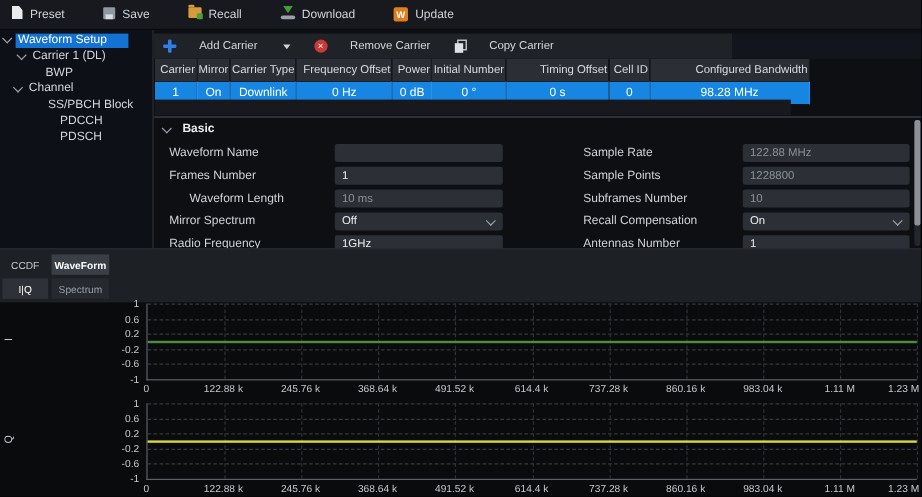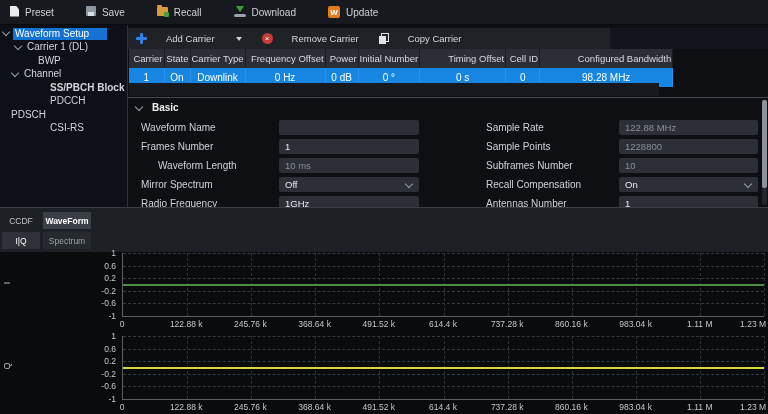--- a/index.html
+++ b/index.html
@@ -133,35 +133,31 @@
         <span class="tree-label">Carrier 1 (DL)</span>
       </div>
       <div class="tree-row" style="padding-left: 27px;">
         <span style="width: 9px;"></span>
         <span class="tree-label">BWP</span>
       </div>
       <div class="tree-row" style="padding-left: 12px;">
         <span class="chev"></span>
         <span class="tree-label">Channel</span>
       </div>
-      <div class="tree-row" style="padding-left: 39px; font-weight: bold;">
+      <div class="tree-row" style="padding-left: 29px;">
         <span style="width: 9px;"></span>
         <span class="tree-label">SS/PBCH Block</span>
       </div>
       <div class="tree-row" style="padding-left: 39px;">
         <span style="width: 9px;"></span>
         <span class="tree-label">PDCCH</span>
       </div>
-      <div class="tree-row" style="">
+      <div class="tree-row" style="padding-left: 39px;">
         <span style="width: 9px;"></span>
         <span class="tree-label">PDSCH</span>
-      </div>
-      <div class="tree-row" style="padding-left: 39px;">
-        <span style="width: 9px;"></span>
-        <span class="tree-label">CSI-RS</span>
       </div>
     </div>
 
   <div class="main">
     <div class="carrier-bar-row">
       <div class="carrier-bar">
         <span class="cb-btn">
           <span class="ic-plus"></span>
           <span>Add Carrier</span>
           <span class="caret"></span>
@@ -185,21 +181,21 @@
           <col style="width: 80px;">
           <col style="width: 33px;">
           <col style="width: 57px;">
           <col style="width: 86px;">
           <col style="width: 34px;">
           <col style="width: 133px;">
         </colgroup>
       <thead>
           <tr>
             <th>Carrier</th>
-            <th>State</th>
+            <th>Mirror</th>
             <th>Carrier Type</th>
             <th>Frequency Offset</th>
             <th>Power</th>
             <th>Initial Number</th>
             <th>Timing Offset</th>
             <th>Cell ID</th>
             <th>Configured Bandwidth</th>
           </tr>
         </thead>
       <tbody>

